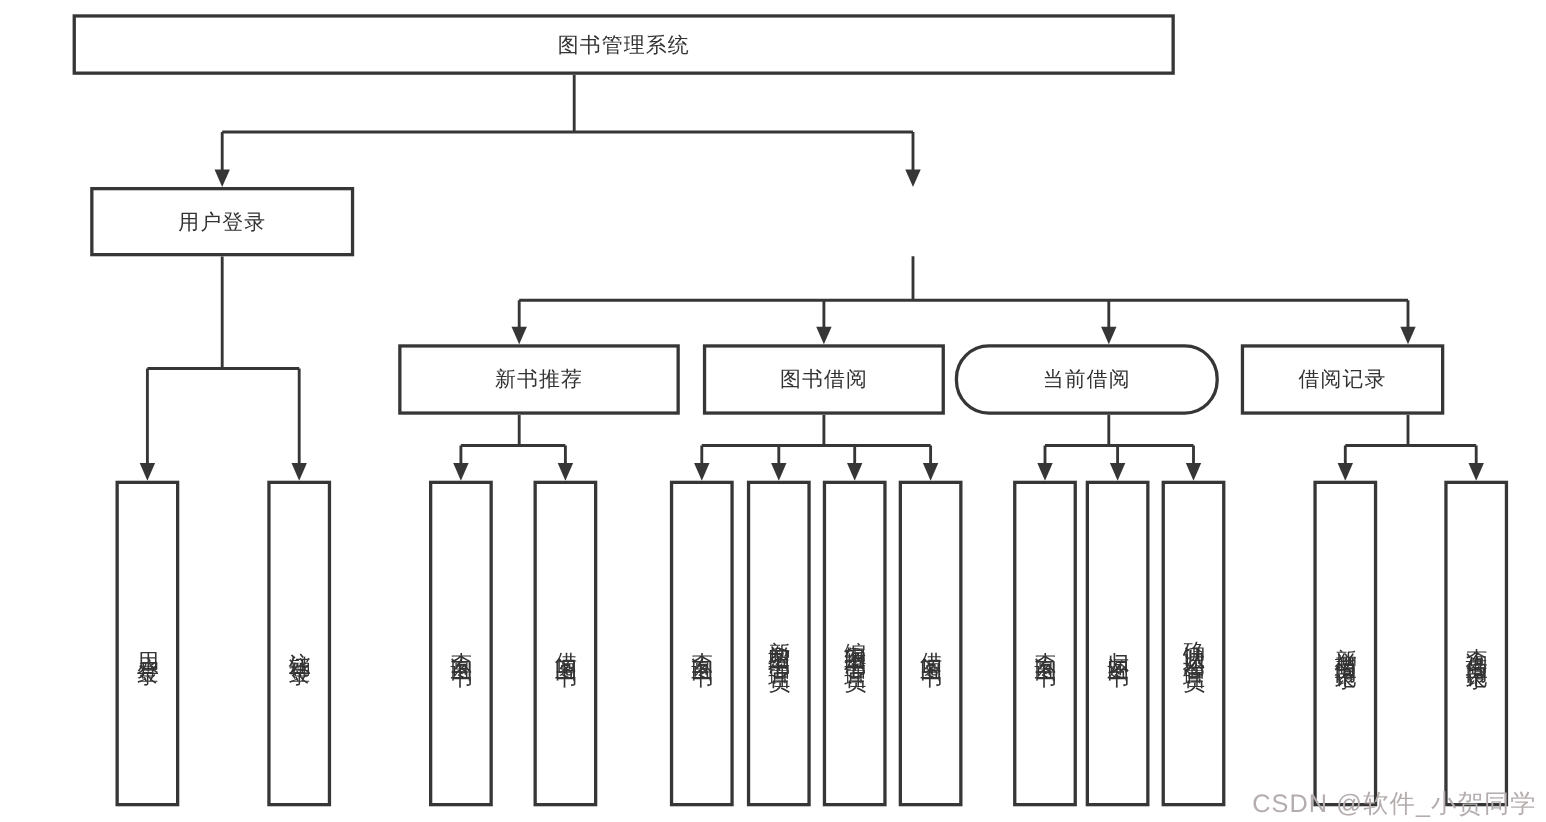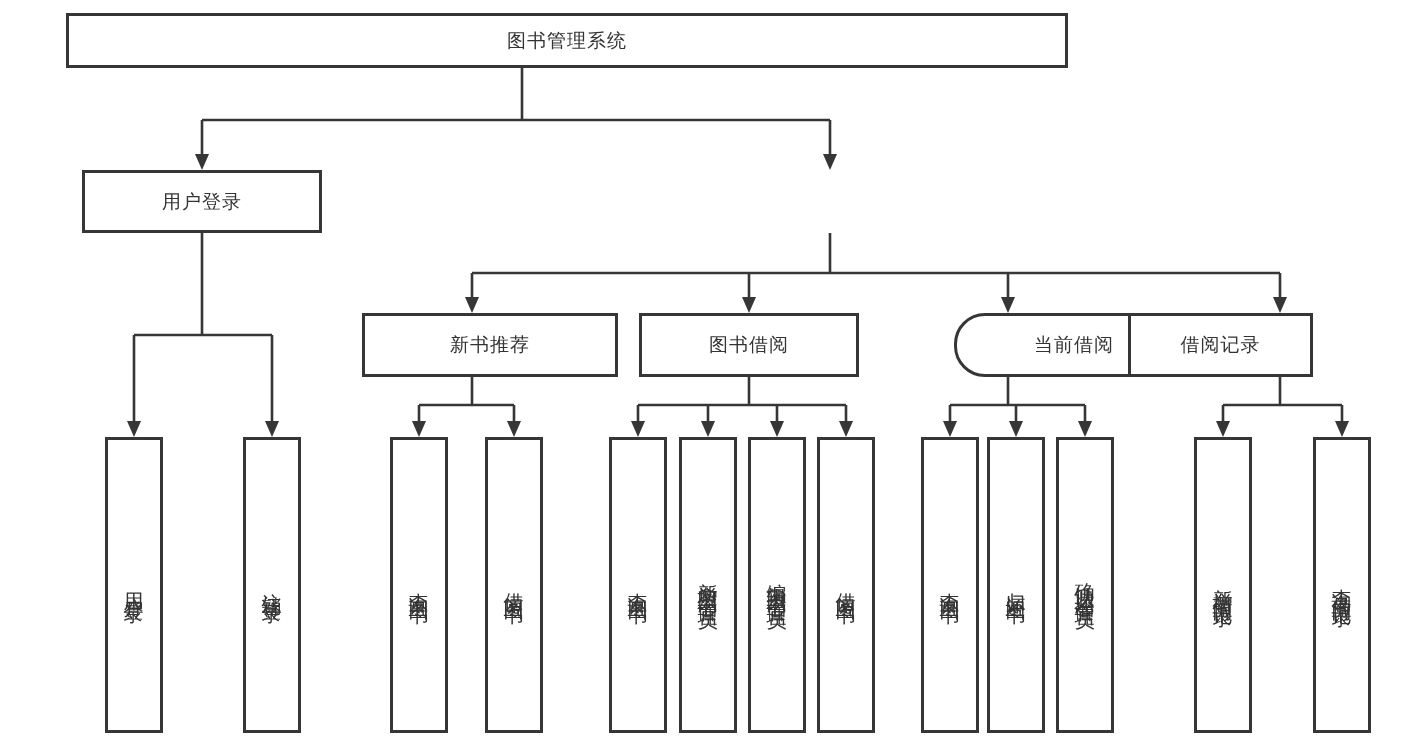--- a/index.html
+++ b/index.html
@@ -56,21 +56,21 @@
   }
   
   .n-root  { left: 21px;   top: 13px;  width: 1002px; height: 55px; margin-left: 45px; }
   
   .n-l2a   { left: 82px;   top: 170px; width: 240px;  height: 63px; }
   .n-l2b   { left: 712px;  top: 170px; width: 235px;  height: 63px; }
   
   .n-l3    { top: 313px; height: 64px; }
   .n-l3a   { left: 362px;  width: 256px; }
   .n-l3b   { left: 639px;  width: 220px; }
-  .n-l3c   { left: 954px;  width: 240px; border-radius: 31px; }
+  .n-l3c   { left: 868px;  width: 240px; border-radius: 31px; }
   .n-l3d   { left: 1128px; width: 185px; }
   
   .n-l4    { top: 437px; height: 296px; width: 58px; }
   .n-p1c1  { left: 105px; }
   .n-p1c2  { left: 243px; }
   .n-p2c1  { left: 390px; }
   .n-p2c2  { left: 485px; }
   .n-p3c1  { left: 609px; }
   .n-p3c2  { left: 679px; }
   .n-p3c3  { left: 748px; }
@@ -189,13 +189,14 @@
     <span class="vlabel">确认归还（管理员）</span>
   </div>
 
   <div class="node vbox n-l4 n-p5c1">
     <span class="vlabel">新增借阅记录</span>
   </div>
   <div class="node vbox n-l4 n-p5c2">
     <span class="vlabel">查询借阅记录</span>
   </div>
 
+  <div class="watermark">CSDN @软件_小贺同学</div>
 </div>
 
 </body></html>

